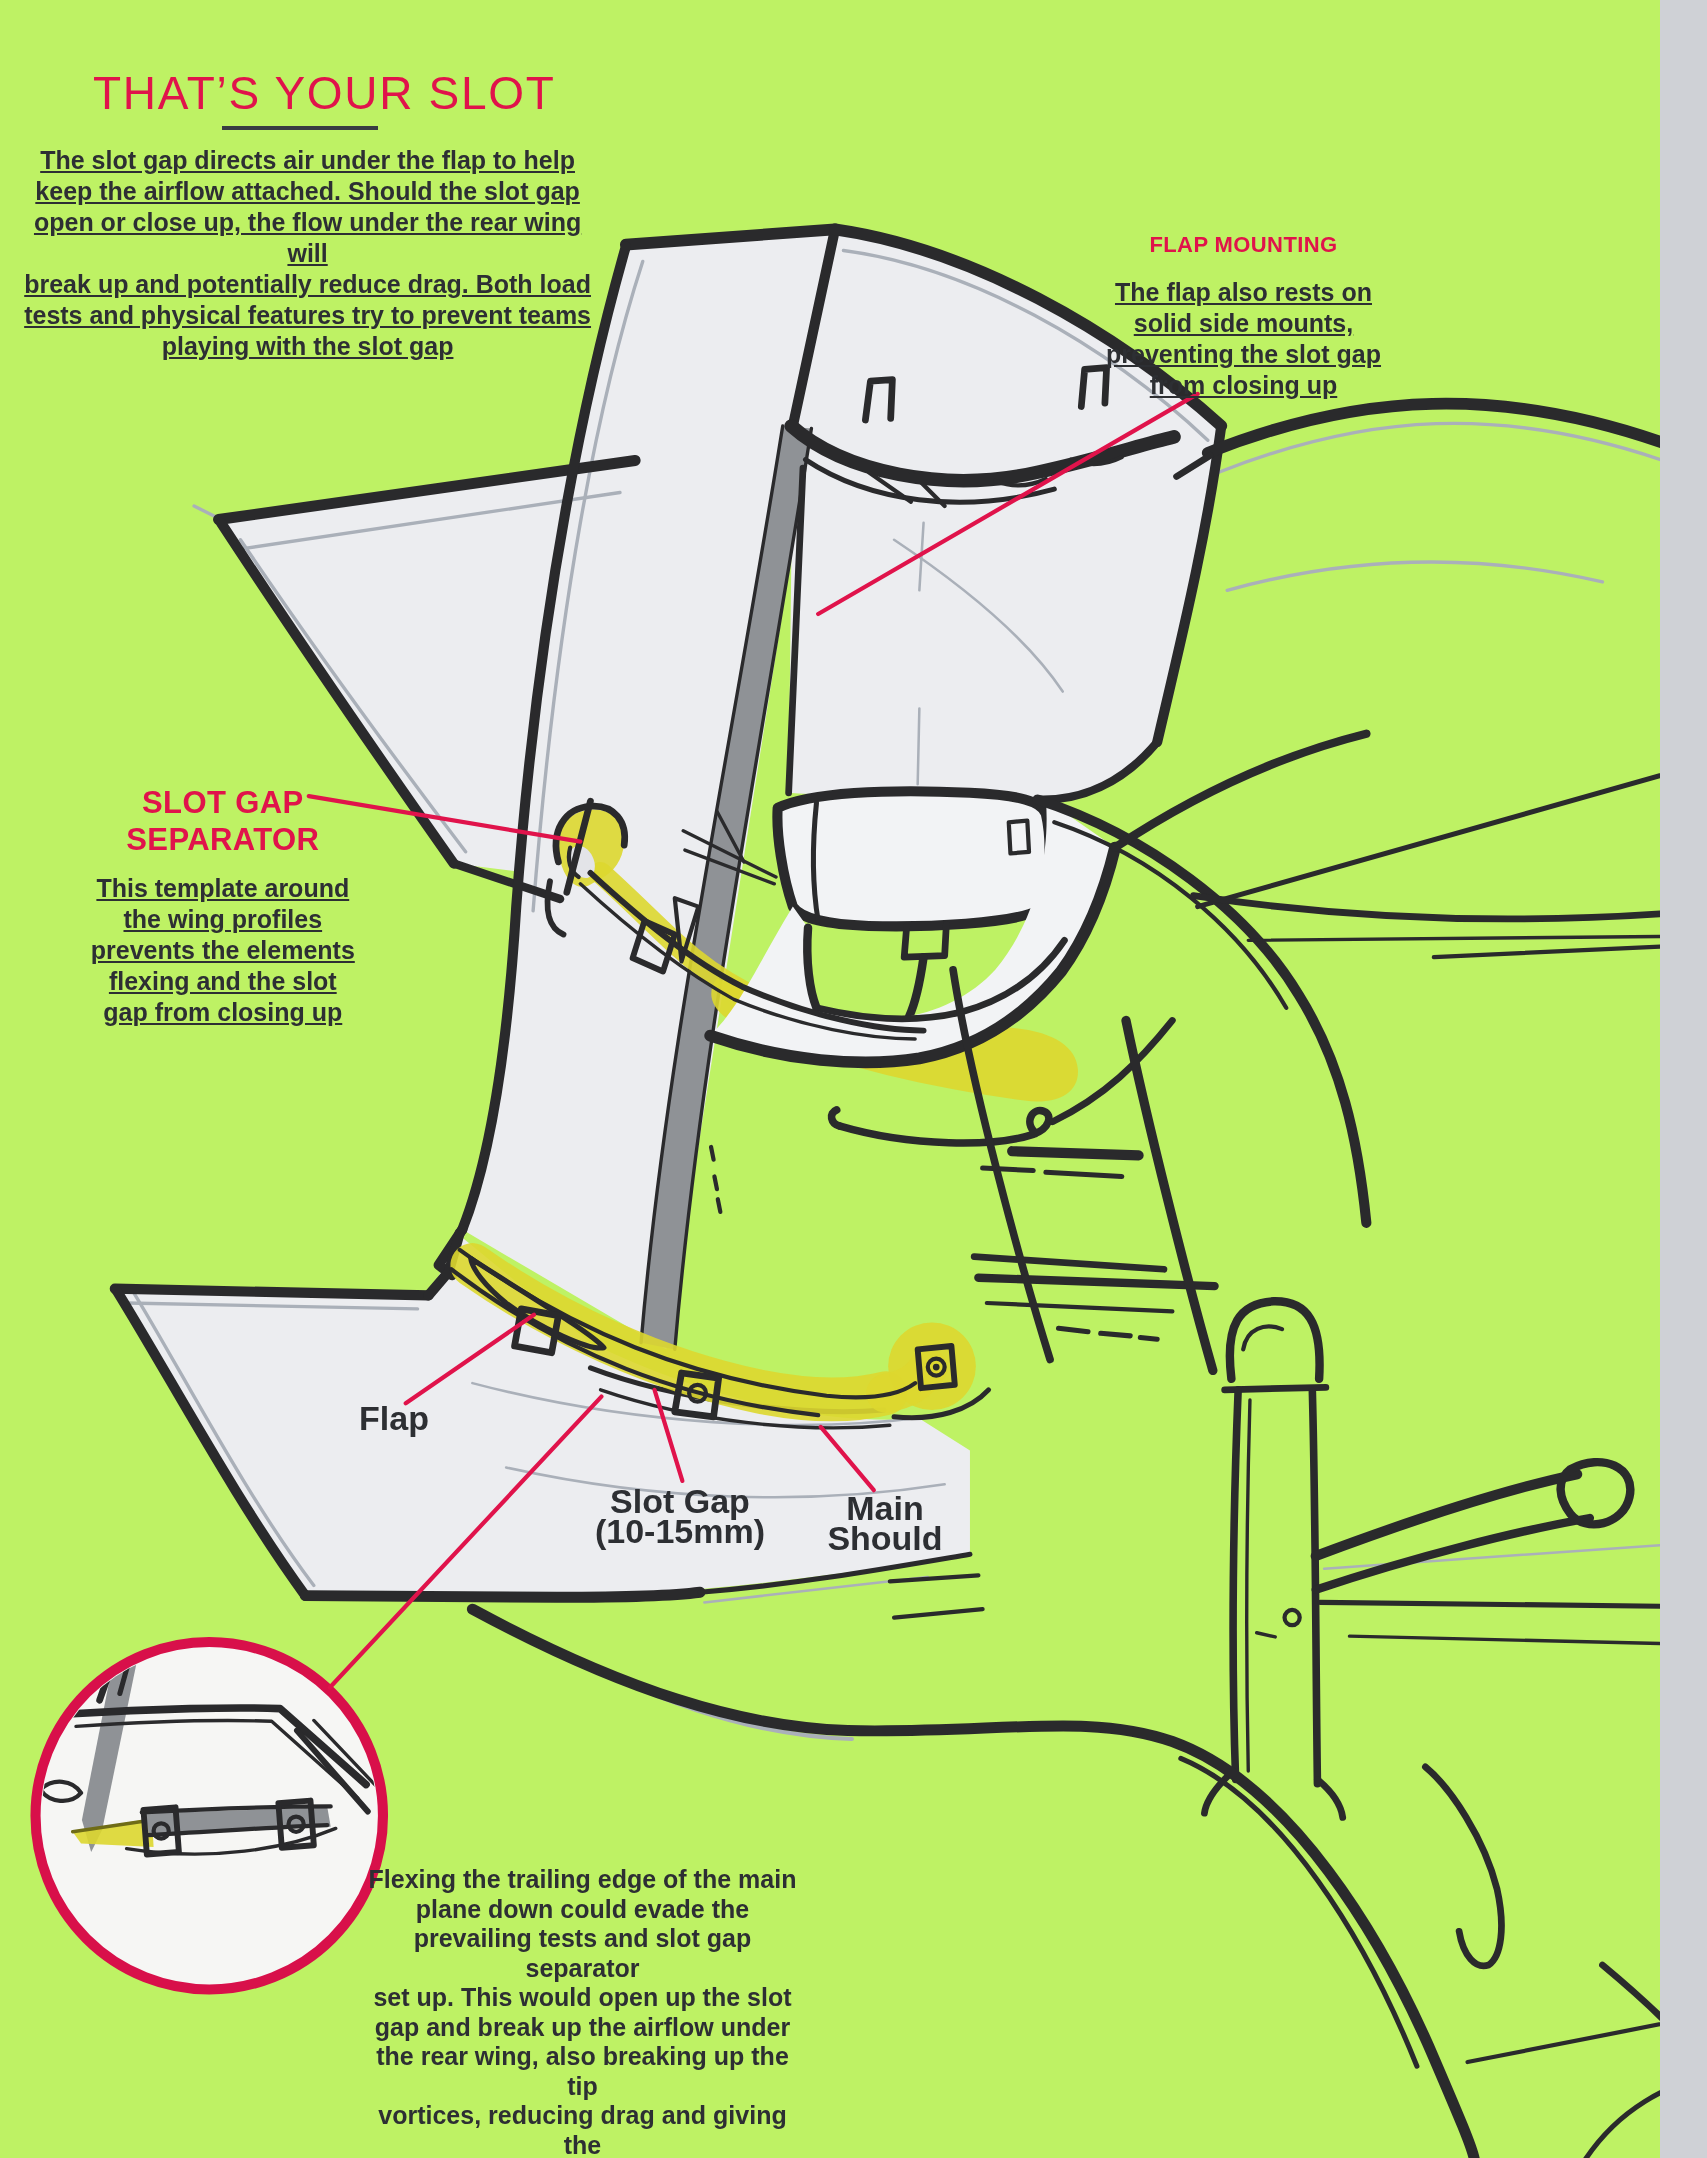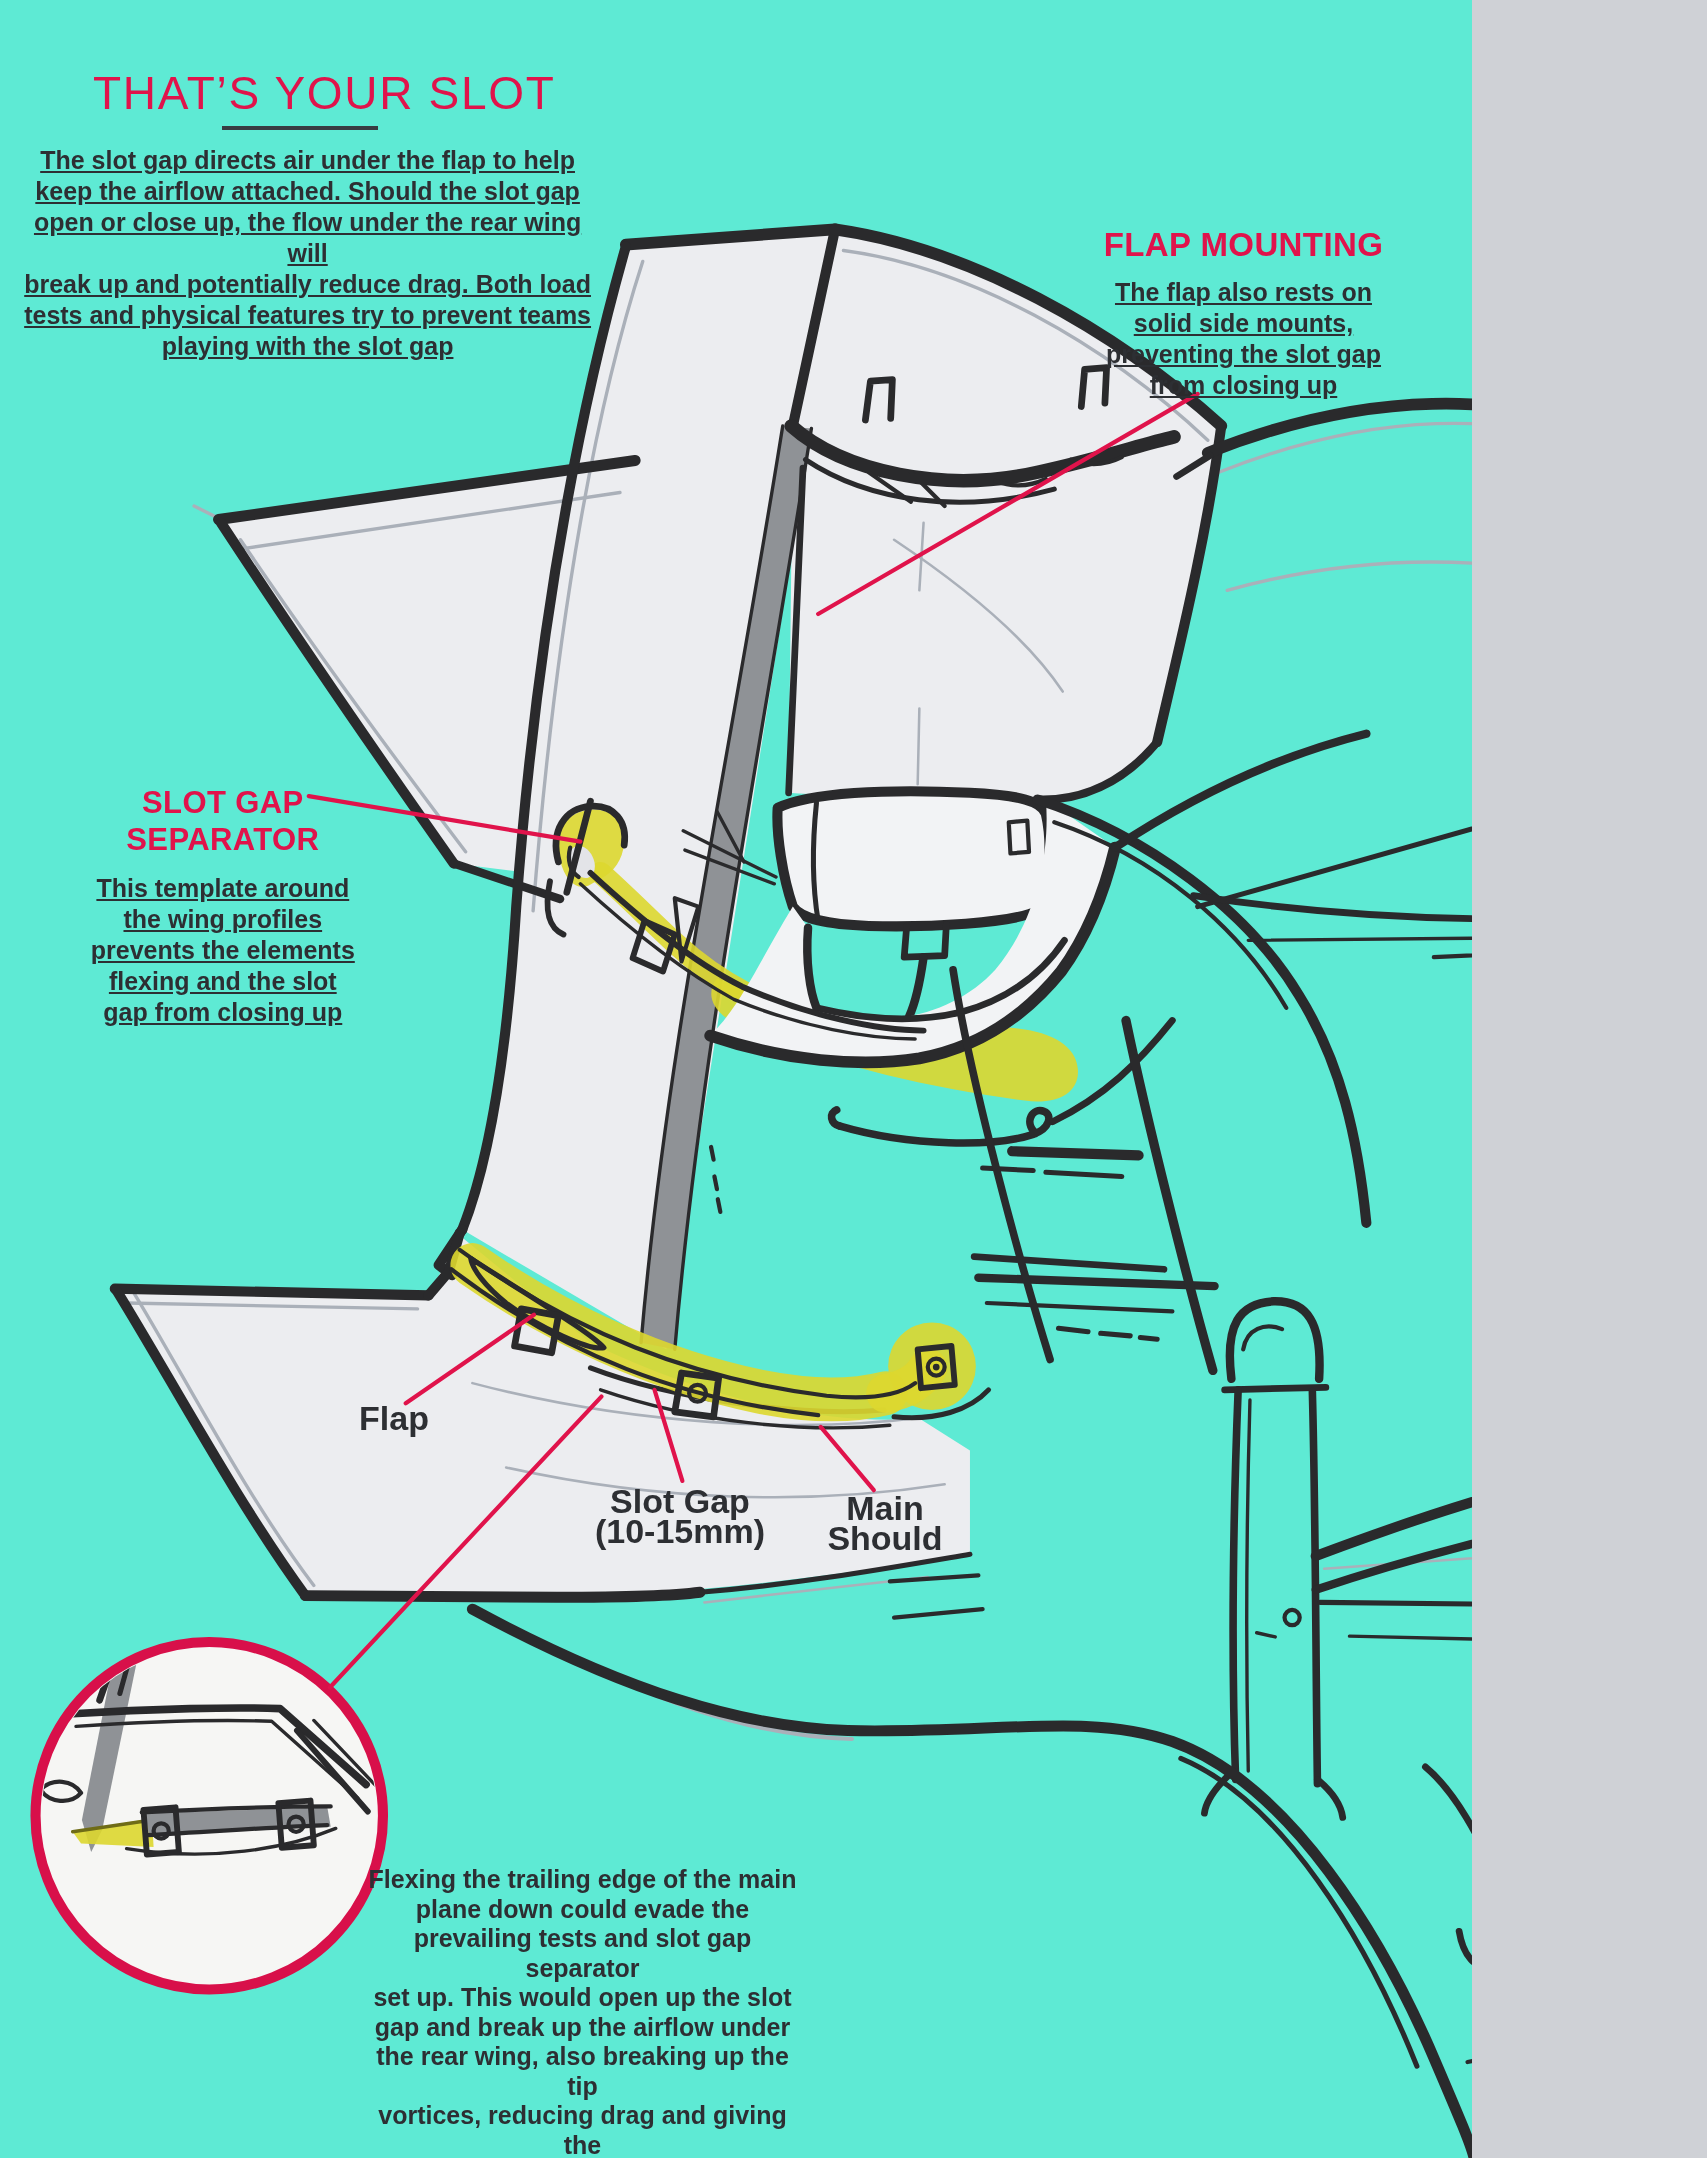--- a/index.html
+++ b/index.html
@@ -1,24 +1,24 @@
 <!DOCTYPE html>
 <html style="font-size:13.5px"><head>
 <meta charset="utf-8">
 <style>
   html,body{margin:0;padding:0;background:#cfd1d6;}
-  .page{position:relative;width:1472px;height:2159px;background:#5eead4;overflow:hidden;
+  .page{position:relative;width:1660px;height:2159px;background:#bef264;overflow:hidden;
         font-family:"Liberation Sans",sans-serif;}
   svg.art{position:absolute;left:0;top:0;z-index:1;}
   .txt{position:absolute;z-index:2;text-align:center;white-space:pre-line;color:#2d2f33;}
   .title{font-size:46px;font-weight:400;letter-spacing:1.7px;color:#e0134b;white-space:nowrap;}
   .title-rule{position:absolute;z-index:2;background:#383c42;}
   .body-b{font-weight:700;font-size:25px;line-height:31px;text-decoration:underline;}
   .callout-h{font-weight:700;color:#e0134b;}
-  .fm-h{font-size:33px;line-height:34px;letter-spacing:0.4px;}
+  .fm-h{font-size:22px;line-height:34px;letter-spacing:0.4px;}
   .sgs-h{font-size:31px;line-height:37px;letter-spacing:0.4px;}
   .plabel{font-weight:700;font-size:34px;line-height:30px;}
   .foot{font-weight:700;font-size:25px;line-height:29.5px;}
   
   .ink{stroke:#2a2a2c;fill:none;stroke-linecap:round;stroke-linejoin:round;}
   .pencil{stroke:#aab0b9;fill:none;stroke-linecap:round;}
   .panel{fill:#ecedf0;stroke:none;}
   .white{fill:#f2f3f5;stroke:none;}
   .greyf{fill:#8f9296;stroke:none;}
   .yel{fill:#ddd72f;opacity:.9;stroke:none;}

